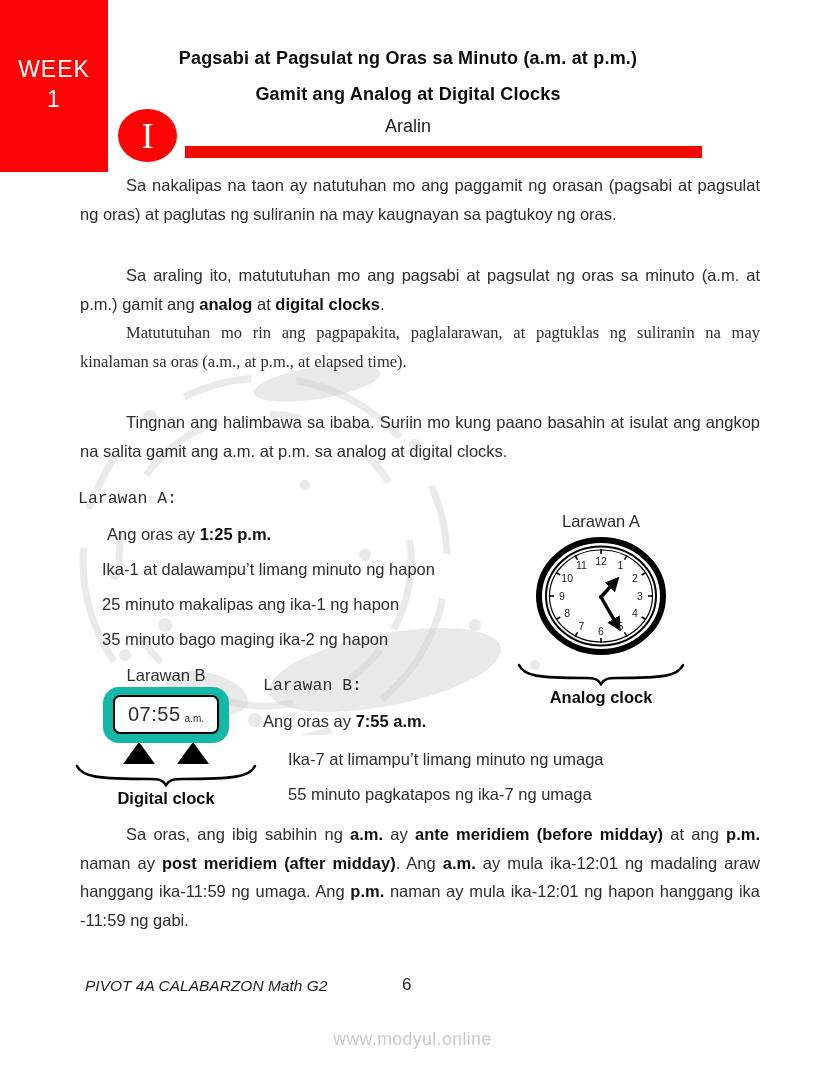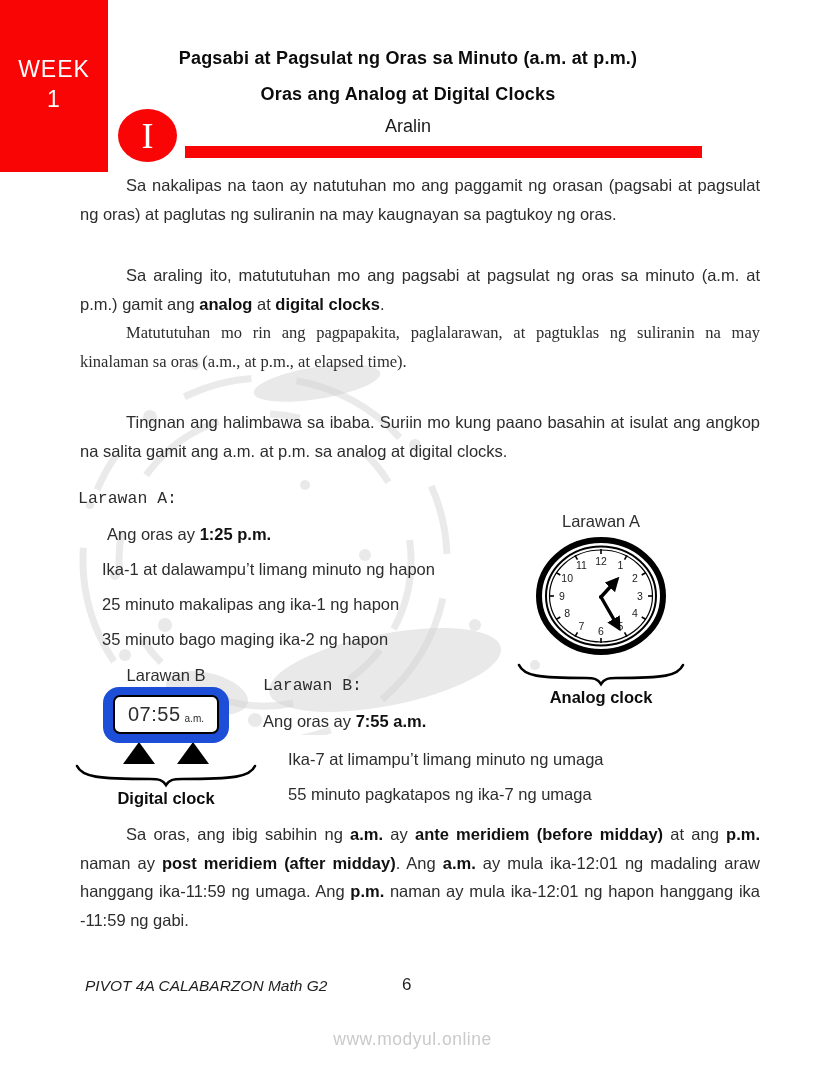--- a/index.html
+++ b/index.html
@@ -36,21 +36,21 @@
   .time-a{left:71px;top:525px;margin-left:36px;}
   .detail-a{position:absolute;left:102px;top:557px;font-size:16.5px;}
   .detail-a div{height:35px;line-height:25px;}
   
   .fig-a{position:absolute;left:505px;top:512px;width:192px;text-align:center;}
   .fig-title{font-size:16.5px;color:#2d2d2d;margin-bottom:2px;}
   .fig-caption{font-size:16.5px;font-weight:bold;color:#0c0c0c;margin-top:1px;}
   .brace{display:block;margin:0 auto;}
   
   .fig-b{position:absolute;left:72px;top:666px;width:188px;text-align:center;}
-  .dc-body{width:126px;height:56px;background:#1d4ed8;border-radius:16px;margin:2px auto 0;position:relative;}
+  .dc-body{width:126px;height:56px;background:#14b8a6;border-radius:16px;margin:2px auto 0;position:relative;}
   .dc-screen{
     position:absolute;left:10px;right:10px;top:8px;bottom:9px;background:#fff;border:2px solid #000;
     border-radius:7px;display:flex;align-items:center;justify-content:center;
   }
   .dc-time{font-size:20px;color:#2d2d2d;letter-spacing:.5px;}
   .dc-mer{font-size:10px;color:#2d2d2d;margin-left:4px;margin-top:8px;}
   .dc-feet{width:126px;margin:-1px auto 0;display:flex;justify-content:space-between;box-sizing:border-box;padding:0 20px;}
   .dc-foot{width:0;height:0;border-left:16px solid transparent;border-right:16px solid transparent;border-bottom:22px solid #000;}
   
   .lbl-b{left:263px;top:676px;}
@@ -96,21 +96,21 @@
     </g>
   </svg>
 
   <div class="week-box">
     <div>WEEK</div>
     <div>1</div>
   </div>
 
   <div class="title-wrap">
     <div class="title-line">Pagsabi at Pagsulat ng Oras sa Minuto (a.m. at p.m.)</div>
-    <div class="title-line">Oras ang Analog at Digital Clocks</div>
+    <div class="title-line">Gamit ang Analog at Digital Clocks</div>
     <div class="subtitle">Aralin</div>
   </div>
 
   <div class="lesson-badge">
     <span>I</span>
   </div>
   <div class="red-bar"></div>
 
   <p class="para p1">Sa nakalipas na taon ay natutuhan mo ang paggamit ng orasan (pagsabi at pagsulat ng oras) at paglutas ng suliranin na may kaugnayan sa pagtukoy ng oras.</p>
 

